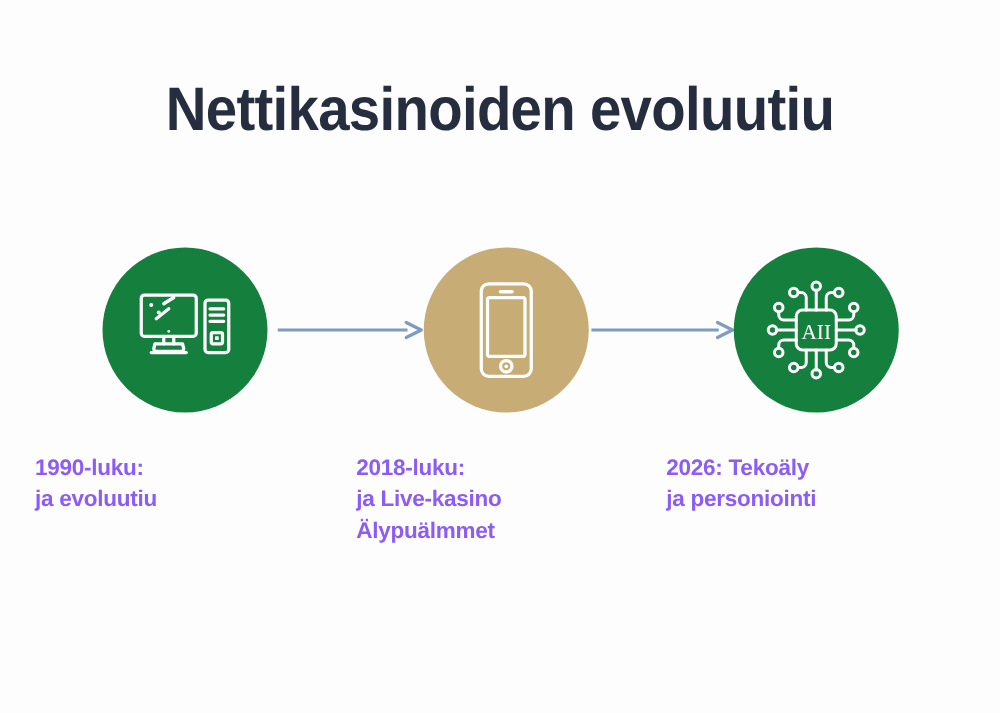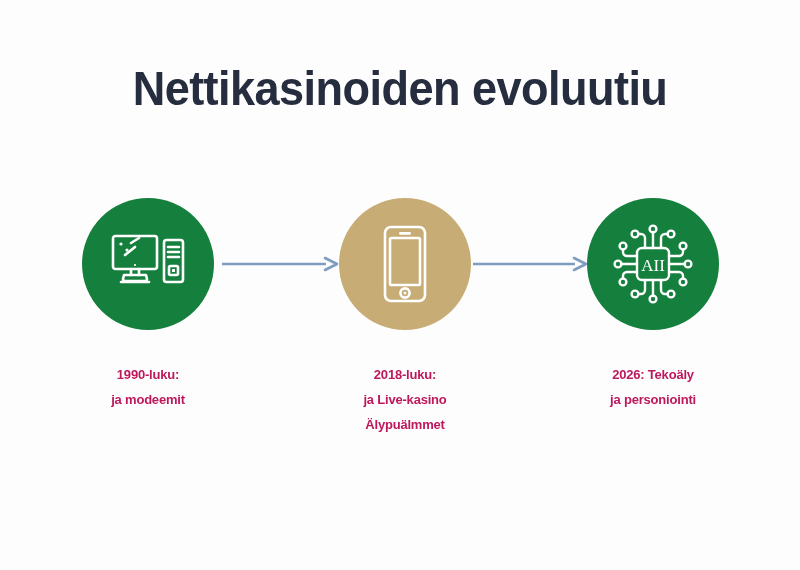--- a/index.html
+++ b/index.html
@@ -83,25 +83,25 @@
   .captions {
     position: absolute;
     top: 362px;
     left: 0;
     width: 800px;
     height: 110px;
   }
   .caption {
     position: absolute;
     top: 0;
-    text-align: center;
+    text-align: left;
     font-family: "Liberation Sans", sans-serif;
-    font-size: 13px;
+    font-size: 18px;
     font-weight: bold;
-    color: #be185d;
+    color: #8b5cf6;
     line-height: 25px;
     letter-spacing: -0.2px;
   }
   .caption.c1 { left: 28px;  width: 240px; }
   .caption.c2 { left: 285px; width: 240px; }
   .caption.c3 { left: 533px; width: 240px; }
   .caption .line { display: block; white-space: nowrap; }
 </style>
 </head>
 <body>
@@ -200,21 +200,21 @@
         </span>
       </div>
     </div>
 
   </div>
 
   <div class="captions">
 
     <div class="caption c1">
       <span class="line">1990-luku:</span>
-      <span class="line">ja modeemit</span>
+      <span class="line">ja evoluutiu</span>
     </div>
 
     <div class="caption c2">
       <span class="line">2018-luku:</span>
       <span class="line">ja Live-kasino</span>
       <span class="line">Älypuälmmet</span>
     </div>
 
     <div class="caption c3">
       <span class="line">2026: Tekoäly</span>

